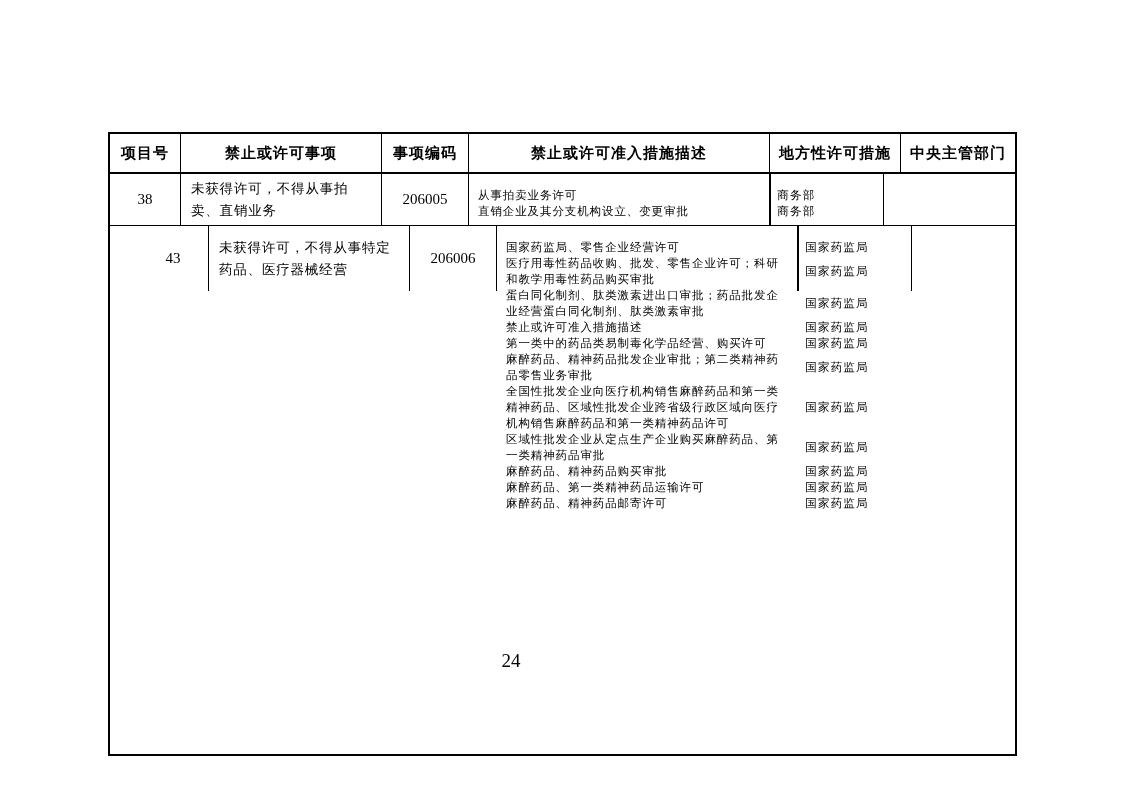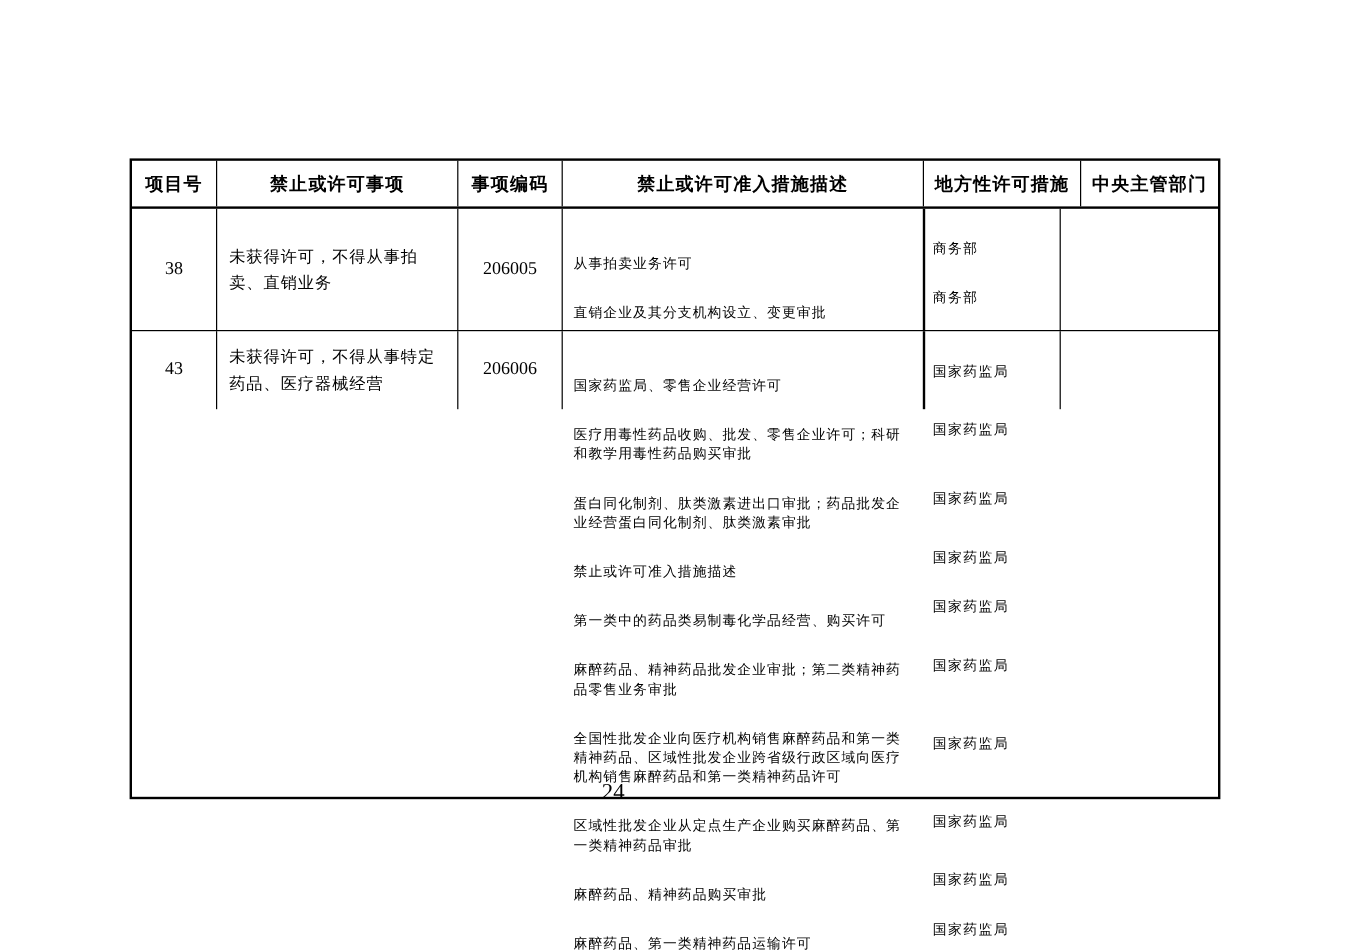--- a/index.html
+++ b/index.html
@@ -16,21 +16,21 @@
     position: relative;
     width: 1122px;
     height: 793px;
     background: #fff;
   }
   .doc-table {
     position: absolute;
     left: 108px;
     top: 132px;
     width: 909px;
-    height: 534px;
+    height: 624px;
     border: 2px solid #000;
     box-sizing: border-box;
     display: flex;
     flex-direction: column;
     background: #fff;
   }
   .trow {
     display: flex;
     flex-direction: row;
     box-sizing: border-box;
@@ -81,21 +81,21 @@
     font-size: 15px;
   }
   .body-row .c2 {
     display: flex;
     align-items: center;
     padding: 0 8px 0 10px;
     font-size: 13.5px;
     letter-spacing: 0.8px;
     line-height: 22px;
   }
-  .body-row:nth-child(2) { height: 65px; }
+  .body-row:nth-child(2) { height: 65px; padding-left: 28px; }
   .body-row:nth-child(3) { flex: 1; }
   .measures-list {
     display: flex;
     flex-direction: column;
     justify-content: space-between;
     height: 100%;
     box-sizing: border-box;
     padding: 13px 0 6px 0;
   }
   .body-row:nth-child(3) .measures-list { padding: 15px 0 8px 0; }
@@ -104,21 +104,20 @@
     flex-direction: row;
     align-items: center;
   }
   .m-text {
     width: 300px;
     box-sizing: border-box;
     padding: 0 10px 0 9px;
     font-size: 11.5px;
     letter-spacing: 0.9px;
     line-height: 16px;
-    margin-top: 25px;
   }
   .m-dept {
     width: 115px;
     box-sizing: border-box;
     padding: 0 4px 0 9px;
     font-size: 11.5px;
     letter-spacing: 1.2px;
     line-height: 16px;
   }
   .page-number {

